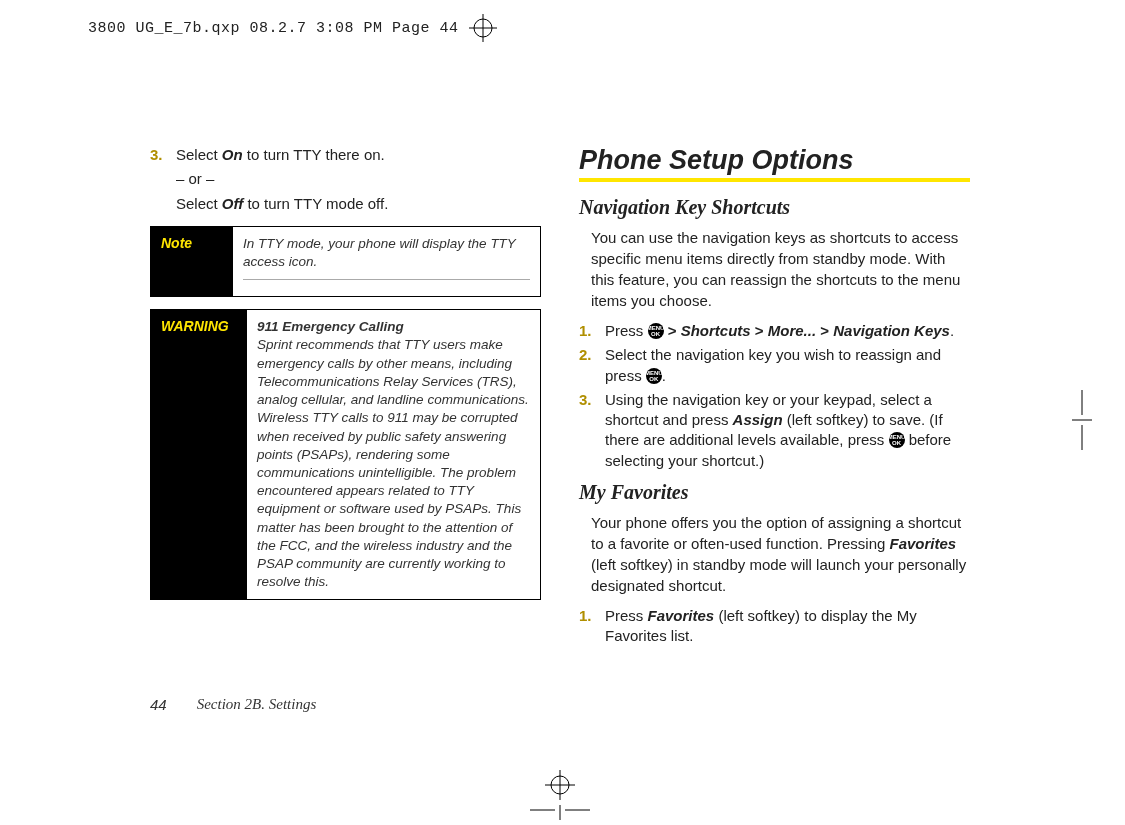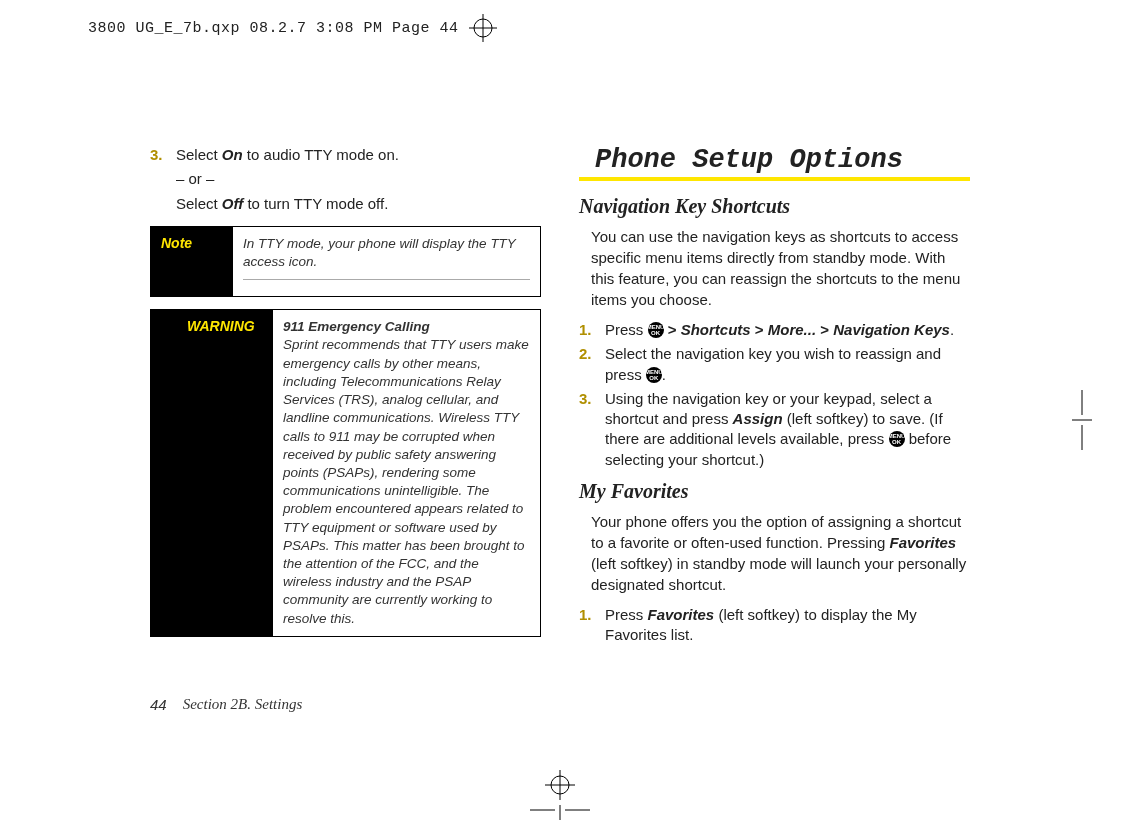--- a/index.html
+++ b/index.html
@@ -10,32 +10,32 @@
   .page{position:absolute;left:150px;top:145px;width:820px;height:540px;display:flex;gap:38px;}
   .col{flex:1 1 0;min-width:0;}
   .ol{margin:0 0 10px 0;padding:0;}
   .ol .item{display:flex;gap:10px;margin:0 0 4px 0;line-height:1.35;font-size:15px;}
   .ol .num{color:#b08f00;font-weight:700;min-width:16px;}
   .ol .body{flex:1;}
   .ol .body .sub{margin-top:4px;}
   .boldit{font-style:italic;font-weight:700;text-align:right;}
   .notebox,.warnbox{display:flex;align-items:stretch;border:1px solid #000;margin-top:12px;justify-content:flex-end;}
   .notebox .label,.warnbox .label{background:#000;color:#ffe600;font-style:italic;font-weight:700;padding:8px 10px;font-size:14px;flex:0 0 auto;min-width:62px;}
-  .warnbox .label{min-width:76px;padding-left:36px;}
+  .warnbox .label{min-width:76px;}
   .notebox .content,.warnbox .content{padding:8px 10px;font-style:italic;font-size:13.5px;line-height:1.35;color:#333;flex:1;}
   .notebox .content hr{border:none;border-top:1px solid #aaa;margin:8px 0;}
   .warnbox .content .title{font-weight:700;}
-  .h1{font-family:Liberation Mono, monospace;font-style:italic;font-weight:700;font-size:27px;margin:0 0 2px 16px;}
+  .h1{font-family:Liberation Sans, sans-serif;font-style:italic;font-weight:700;font-size:27px;margin:0 0 2px 0;}
   .h1rule{height:4px;background:#ffe600;margin:2px 0 14px 0;}
   .h2{font-family:Georgia,'Times New Roman',serif;font-style:italic;font-weight:700;font-size:20px;margin:0 0 8px 0;}
   .para{font-size:15px;line-height:1.4;margin:0 0 10px 12px;}
   .menuicon{display:inline-flex;vertical-align:middle;width:16px;height:16px;border-radius:50%;background:#000;color:#fff;font-size:6px;font-weight:700;align-items:center;justify-content:center;line-height:1;position:relative;top:-1px;}
   .menuicon span{text-align:center;display:block;}
   .gt{font-weight:700;}
-  .footer{position:absolute;left:150px;top:696px;font-size:15px;font-style:italic;color:#333;display:flex;gap:16px;}
+  .footer{position:absolute;left:150px;top:696px;font-size:15px;font-style:italic;color:#333;display:flex;gap:30px;}
   .footer .pageno{font-weight:400;}
   .footer .sect{font-family:Georgia,'Times New Roman',serif;}
   
   .reg{position:absolute;}
   .reg svg{display:block;}
   .reg.bottom{left:530px;top:770px;}
   .reg.right{left:1072px;top:390px;}
 </style>
 </head>
 <body>
@@ -51,21 +51,21 @@
   </span>
 </div>
 
 <div class="page">
 
   <div class="col">
     <div class="ol">
       <div class="item">
         <span class="num">3.</span>
         <span class="body">
-          <span>Select </span><span class="boldit">On</span><span> to audio TTY mode on.</span>
+          <span>Select </span><span class="boldit">On</span><span> to turn TTY there on.</span>
           <div class="sub">– or –</div>
           <div class="sub">
             <span>Select </span><span class="boldit">Off</span><span> to turn TTY mode off.</span>
           </div>
         </span>
       </div>
     </div>
 
     <div class="notebox">
       <div class="label">Note</div>

